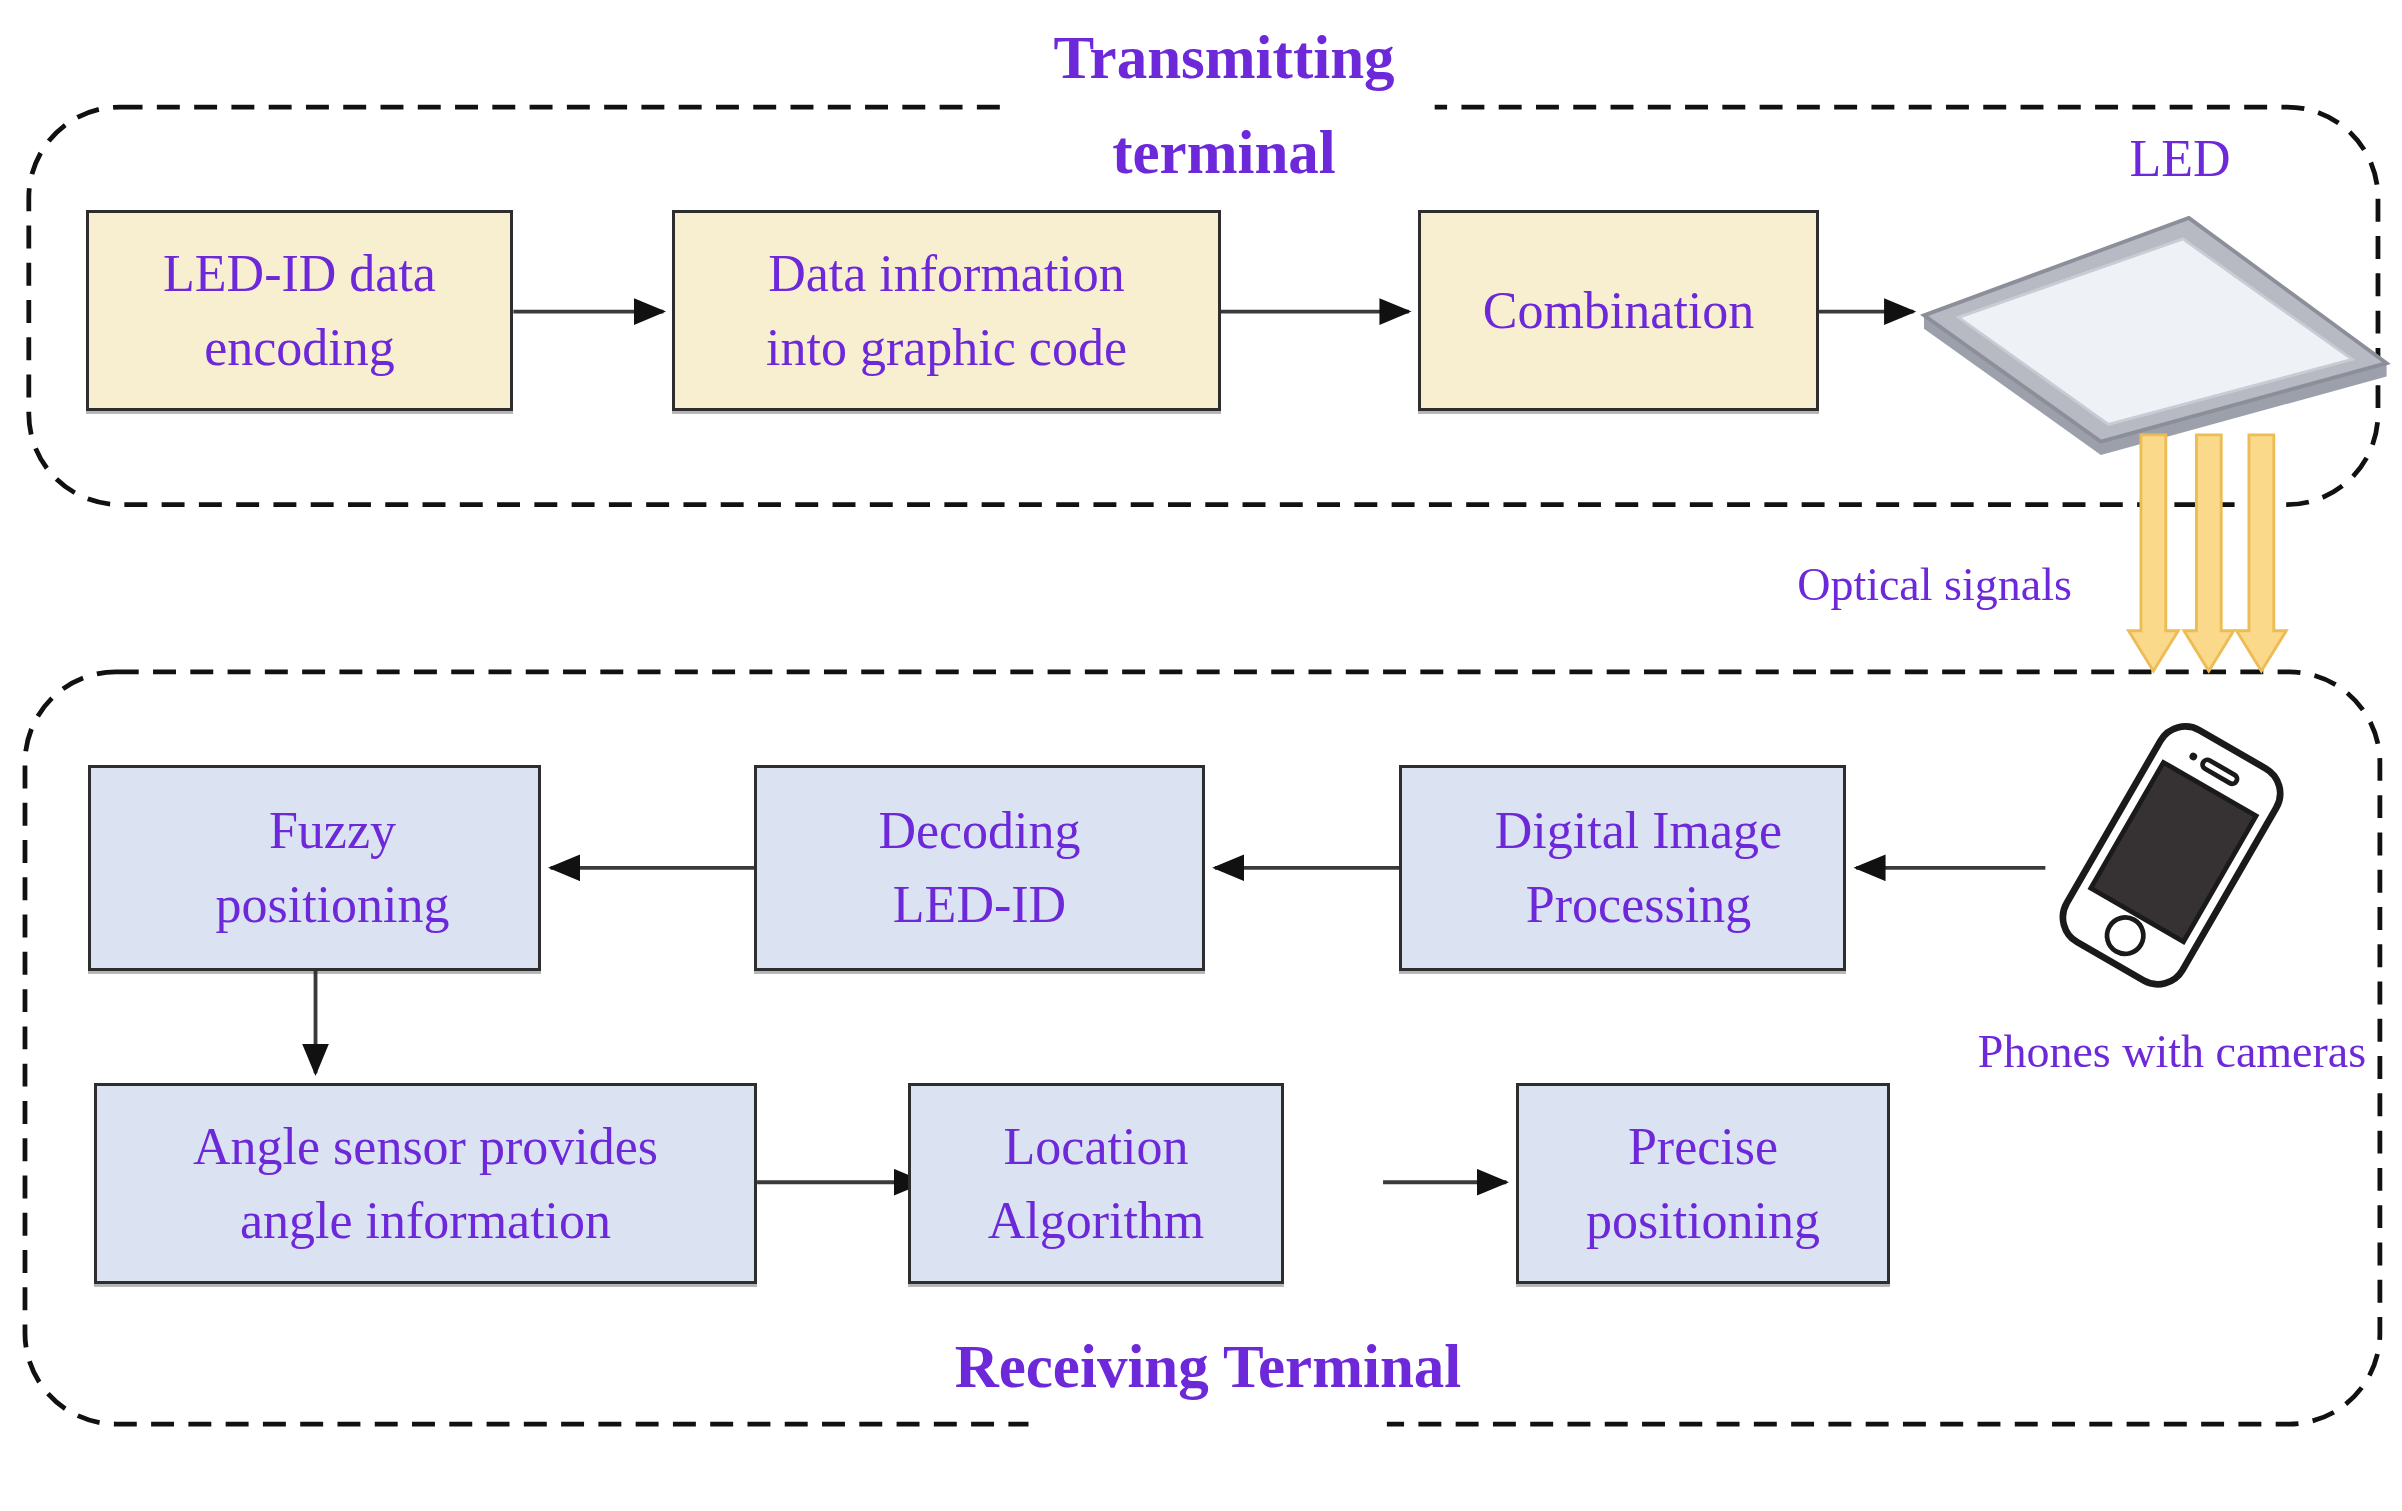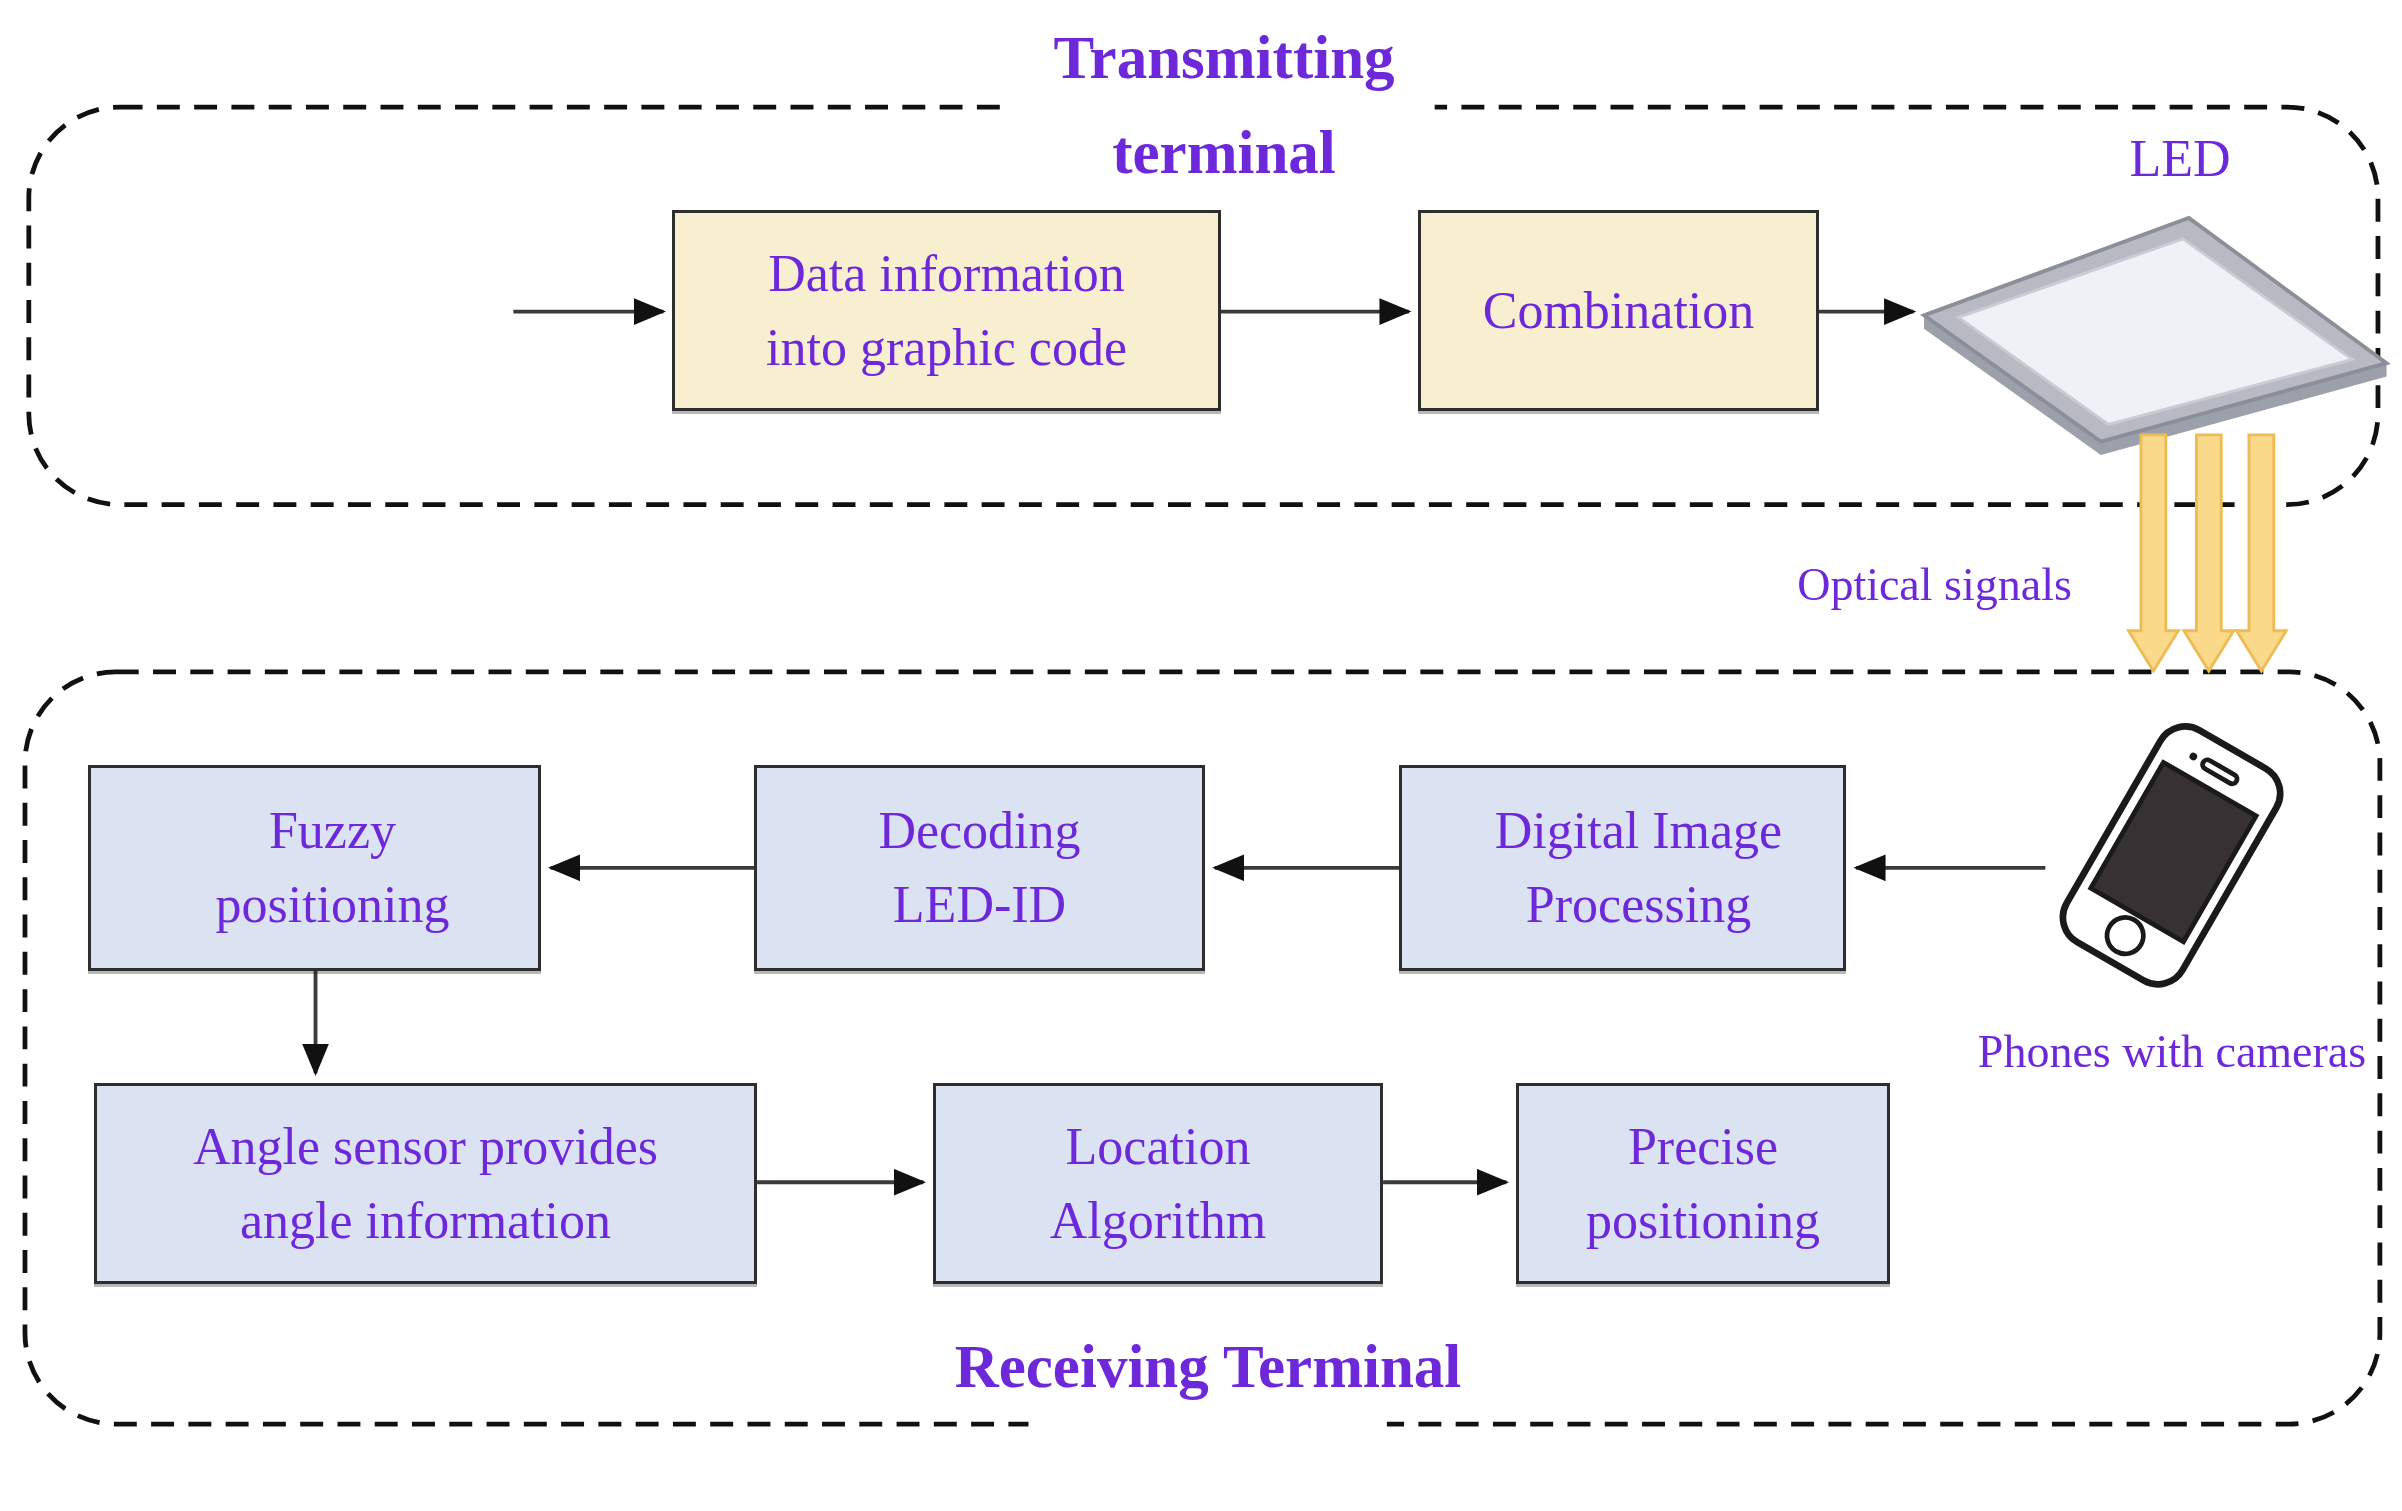--- a/index.html
+++ b/index.html
@@ -41,21 +41,21 @@
   #box-graphic     { left: 672px;  top: 210px;  width: 549px; height: 201px; }
   #box-combination { left: 1418px; top: 210px;  width: 401px; height: 201px; }
 
   
   #box-fuzzy       { left: 88px;   top: 765px;  width: 453px; height: 206px; padding-left: 36px; }
   #box-decoding    { left: 754px;  top: 765px;  width: 451px; height: 206px; }
   #box-dip         { left: 1399px; top: 765px;  width: 447px; height: 206px; padding-left: 32px; }
 
   
   #box-angle       { left: 94px;   top: 1083px; width: 663px; height: 201px; font-family: Liberation Serif, serif; }
-  #box-location    { left: 933px;  top: 1083px; width: 450px; height: 201px; }
+  #box-location    { left: 908px;  top: 1083px; width: 376px; height: 201px; }
   #box-precise     { left: 1516px; top: 1083px; width: 374px; height: 201px; }
 
   .section-title {
     position: absolute;
     z-index: 3;
     font-weight: bold;
     font-size: 61px;
     line-height: 95px;
     text-align: center;
   }
@@ -130,20 +130,24 @@
   </div>
   <div class="section-title" id="receiving-title">
     <span class="line">Receiving</span>
     <span class="line">Terminal</span>
   </div>
 
   <div class="annot" id="led-label">LED</div>
   <div class="annot" id="optical-label">Optical signals</div>
   <div class="annot" id="phones-label">Phones with cameras</div>
 
+  <div class="node cream" id="box-led-id">
+    <span class="line">LED-ID data</span>
+    <span class="line">encoding</span>
+  </div>
   <div class="node cream" id="box-graphic">
     <span class="line">Data information</span>
     <span class="line">into graphic code</span>
   </div>
   <div class="node cream" id="box-combination">
     <span class="line">Combination</span>
     <span class="line"></span>
   </div>
 
   <div class="node blue" id="box-dip">

